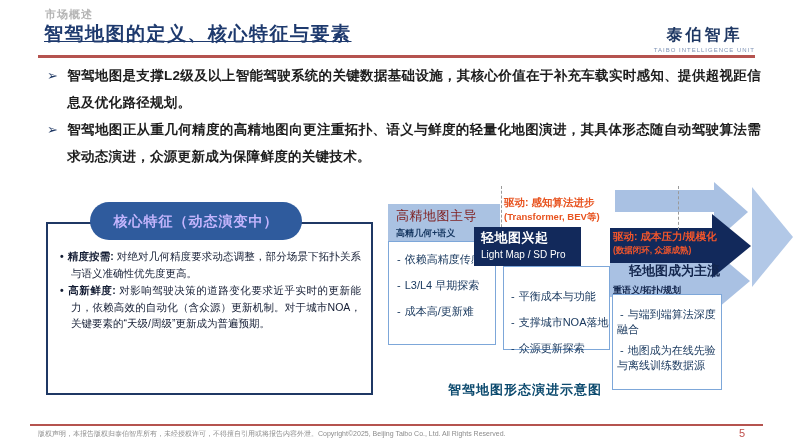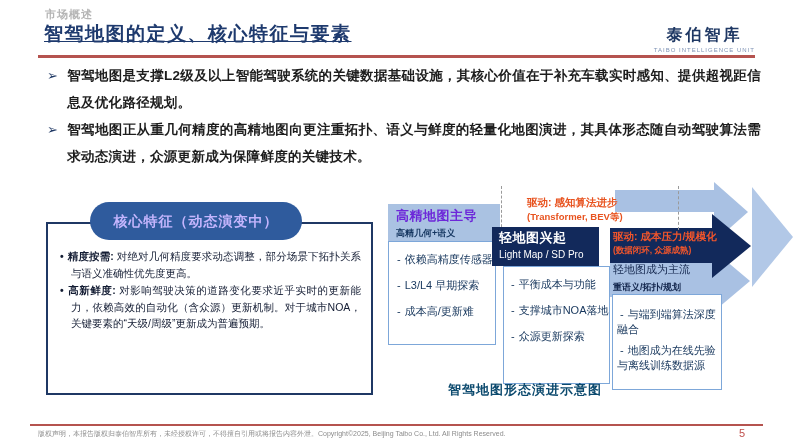--- a/index.html
+++ b/index.html
@@ -33,40 +33,40 @@
   .core-item .term{font-weight:bold;}
   .core-item .term::after{content:": ";font-weight:bold;}
 
   
   .arrows{left:0;top:0;width:793px;height:446px;pointer-events:none;}
   .sep{border-left:1px dashed #9a9a9a;width:0;}
   .sep1{left:501px;top:186px;height:46px;}
   .sep2{left:678px;top:186px;height:44px;}
 
   .s1-head{left:388px;top:204px;width:112px;height:37px;background:#aac2e2;box-sizing:border-box;padding:3px 8px;}
-  .s1-title{font-size:13px;font-weight:bold;color:#6d28d9;letter-spacing:0.5px;}
+  .s1-title{font-size:13px;font-weight:normal;color:#7f1d1d;letter-spacing:0.5px;}
   .s1-sub{font-size:9px;font-weight:bold;color:#14355f;margin-top:2px;}
   .stage-box{background:#fff;border:1px solid #7da7d9;box-sizing:border-box;font-size:11px;color:#16365c;}
   .s1-box{left:388px;top:241px;width:108px;height:104px;padding:4px 5px;}
   .s1-box .li,.s2-box .li{line-height:26px;white-space:nowrap;}
   .dash{margin-right:4px;margin-left:3px;}
 
-  .s2-driver{left:504px;top:196px;width:108px;color:#e8531f;font-weight:bold;margin-left:23px;}
+  .s2-driver{left:504px;top:196px;width:108px;color:#e8531f;font-weight:bold;}
   .drv1{font-size:10.5px;}
   .drv2{font-size:9.5px;margin-top:1px;}
-  .s2-head{left:492px;top:227px;width:107px;height:39px;background:#12295b;box-sizing:border-box;padding:2px 7px;}
+  .s2-head{left:474px;top:227px;width:107px;height:39px;background:#12295b;box-sizing:border-box;padding:2px 7px;}
   .s2-title{font-size:13px;font-weight:bold;color:#ffffff;letter-spacing:0.5px;}
   .s2-sub{font-size:10px;color:#ffffff;margin-top:2px;}
-  .s2-box{left:503px;top:266px;width:107px;height:118px;padding:4px 4px;}
+  .s2-box{left:503px;top:266px;width:107px;height:84px;padding:16px 4px;}
 
   .s3-driver{left:613px;top:230px;width:112px;color:#f2552b;font-weight:bold;}
   .drv3{font-size:10.5px;}
   .drv4{font-size:8.5px;margin-top:1px;}
   .s3-mid{left:613px;top:262px;width:110px;color:#13264d;}
-  .s3-title{font-size:11px;font-weight:normal;}
+  .s3-title{font-size:13px;font-weight:bold;margin-left:16px;}
   .s3-sub{font-size:9px;font-weight:bold;margin-top:4px;}
   .s3-box{left:612px;top:294px;width:110px;height:96px;padding:12px 4px;}
   .s3-box .li{line-height:15px;margin-bottom:6px;}
 
   .caption{left:385px;top:381px;width:280px;text-align:center;font-size:13px;font-weight:bold;color:#0c4a6e;letter-spacing:1px;}
 
   
   .source{left:60px;top:405px;font-size:11px;font-weight:bold;color:#262626;letter-spacing:0.5px;}
   .rule-bottom{left:30px;top:424px;width:733px;height:2px;background:#b5534f;}
   .copyright{left:38px;top:429px;width:600px;font-size:7px;color:#8c8c8c;}

